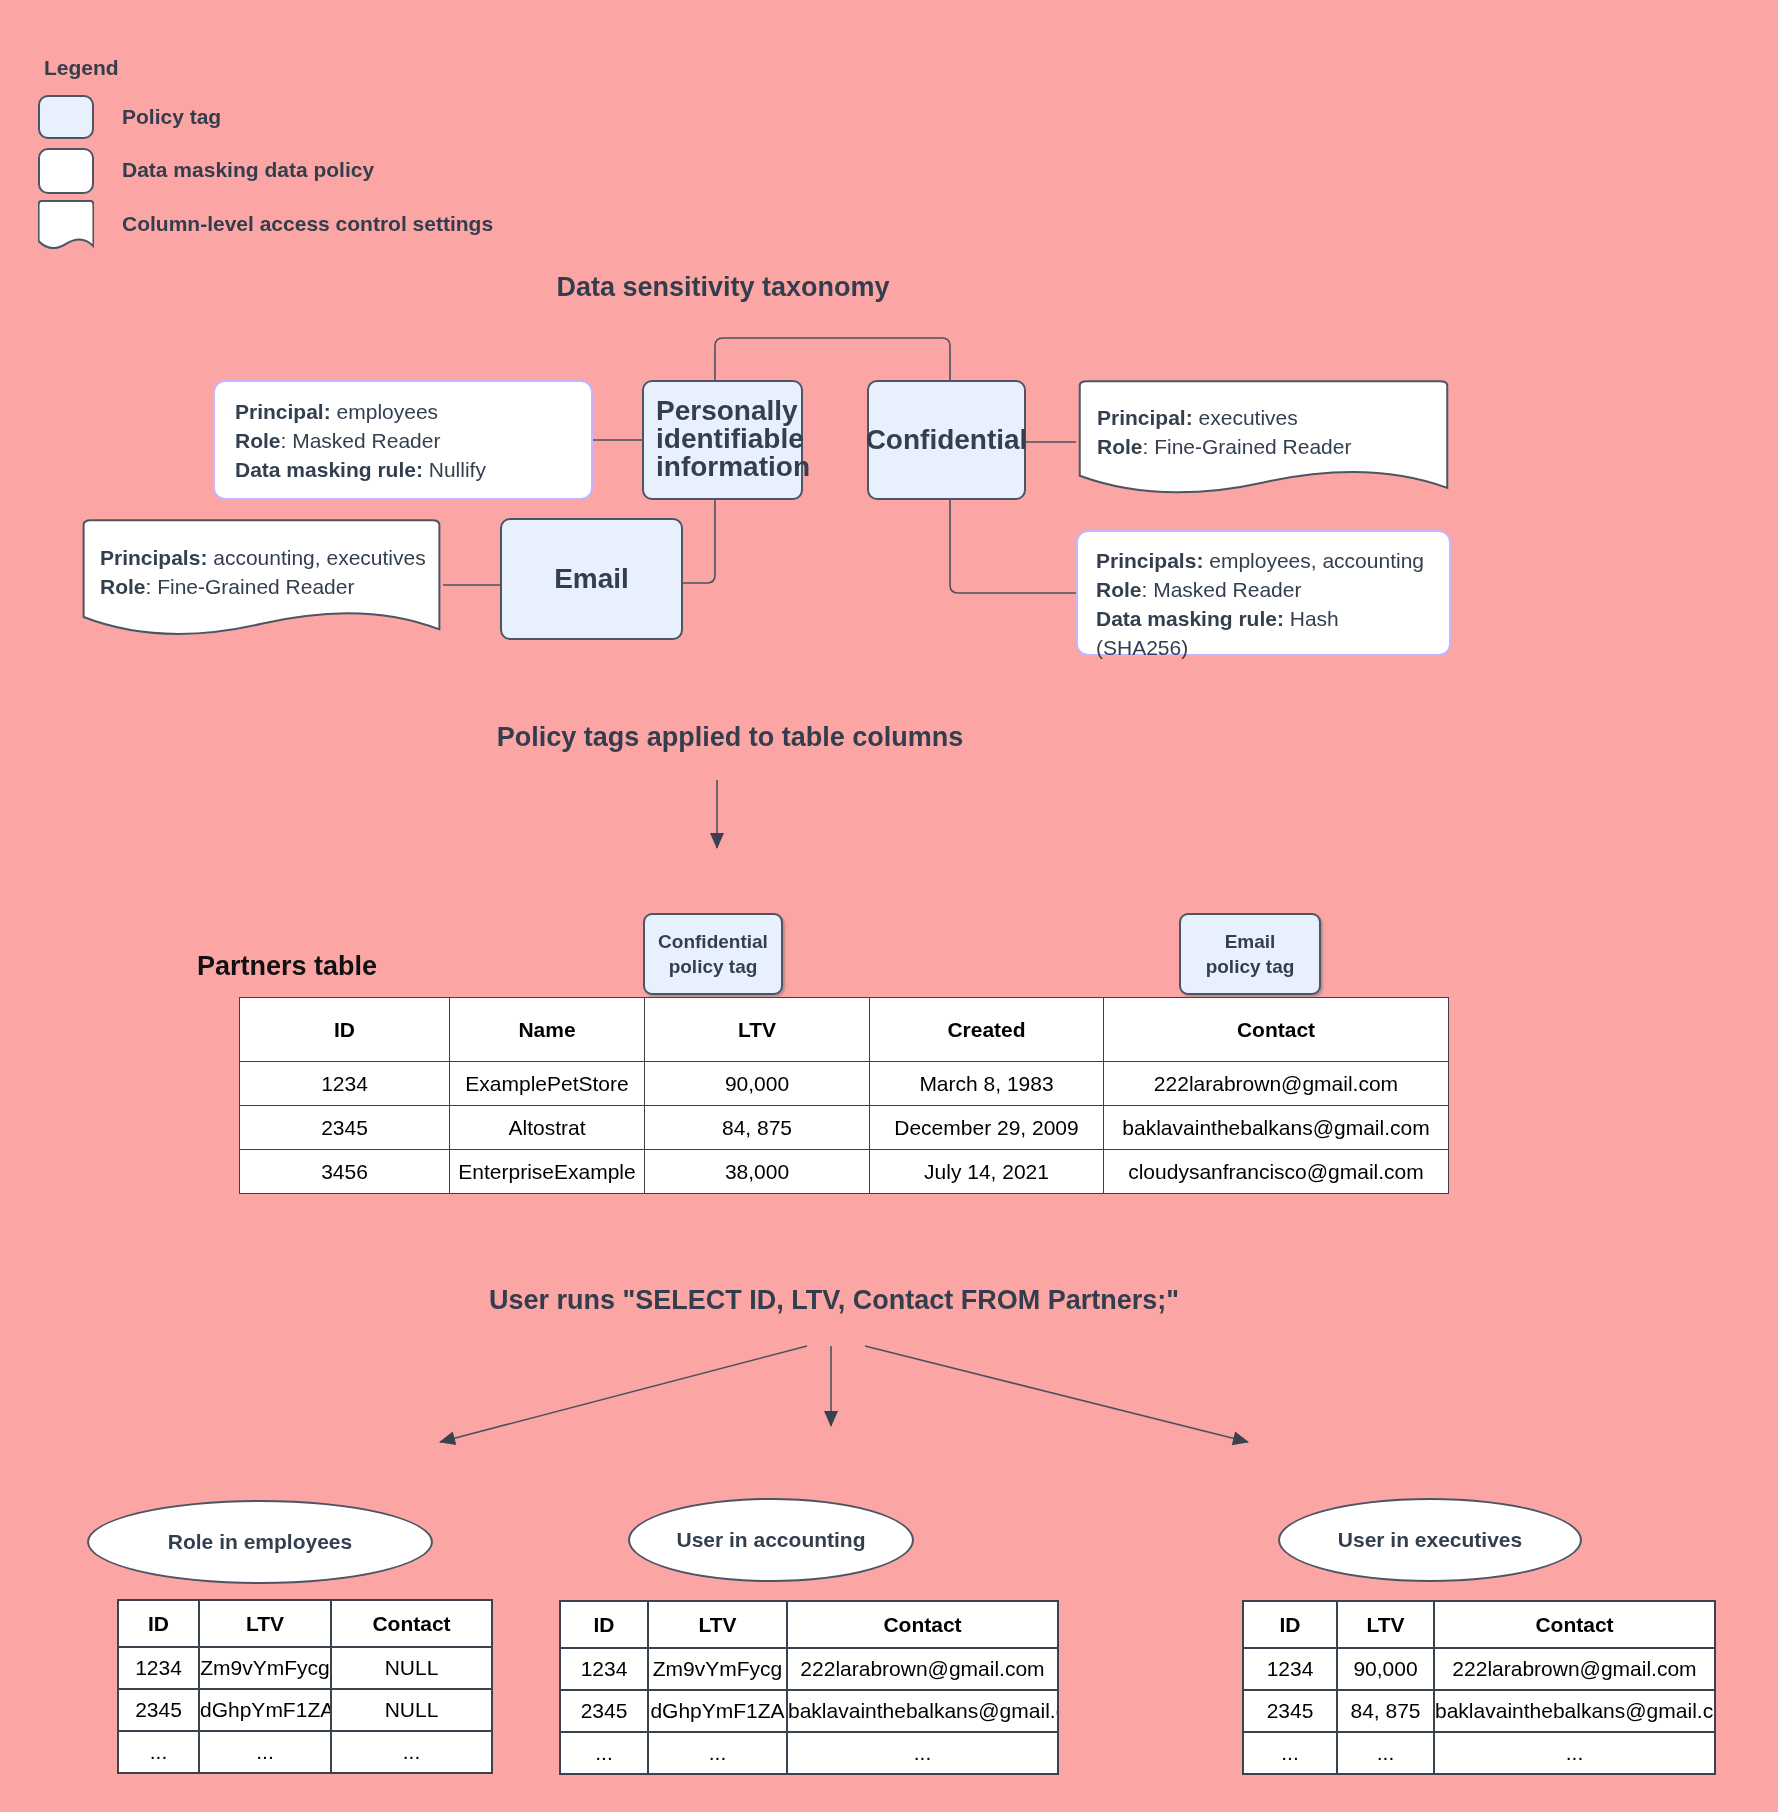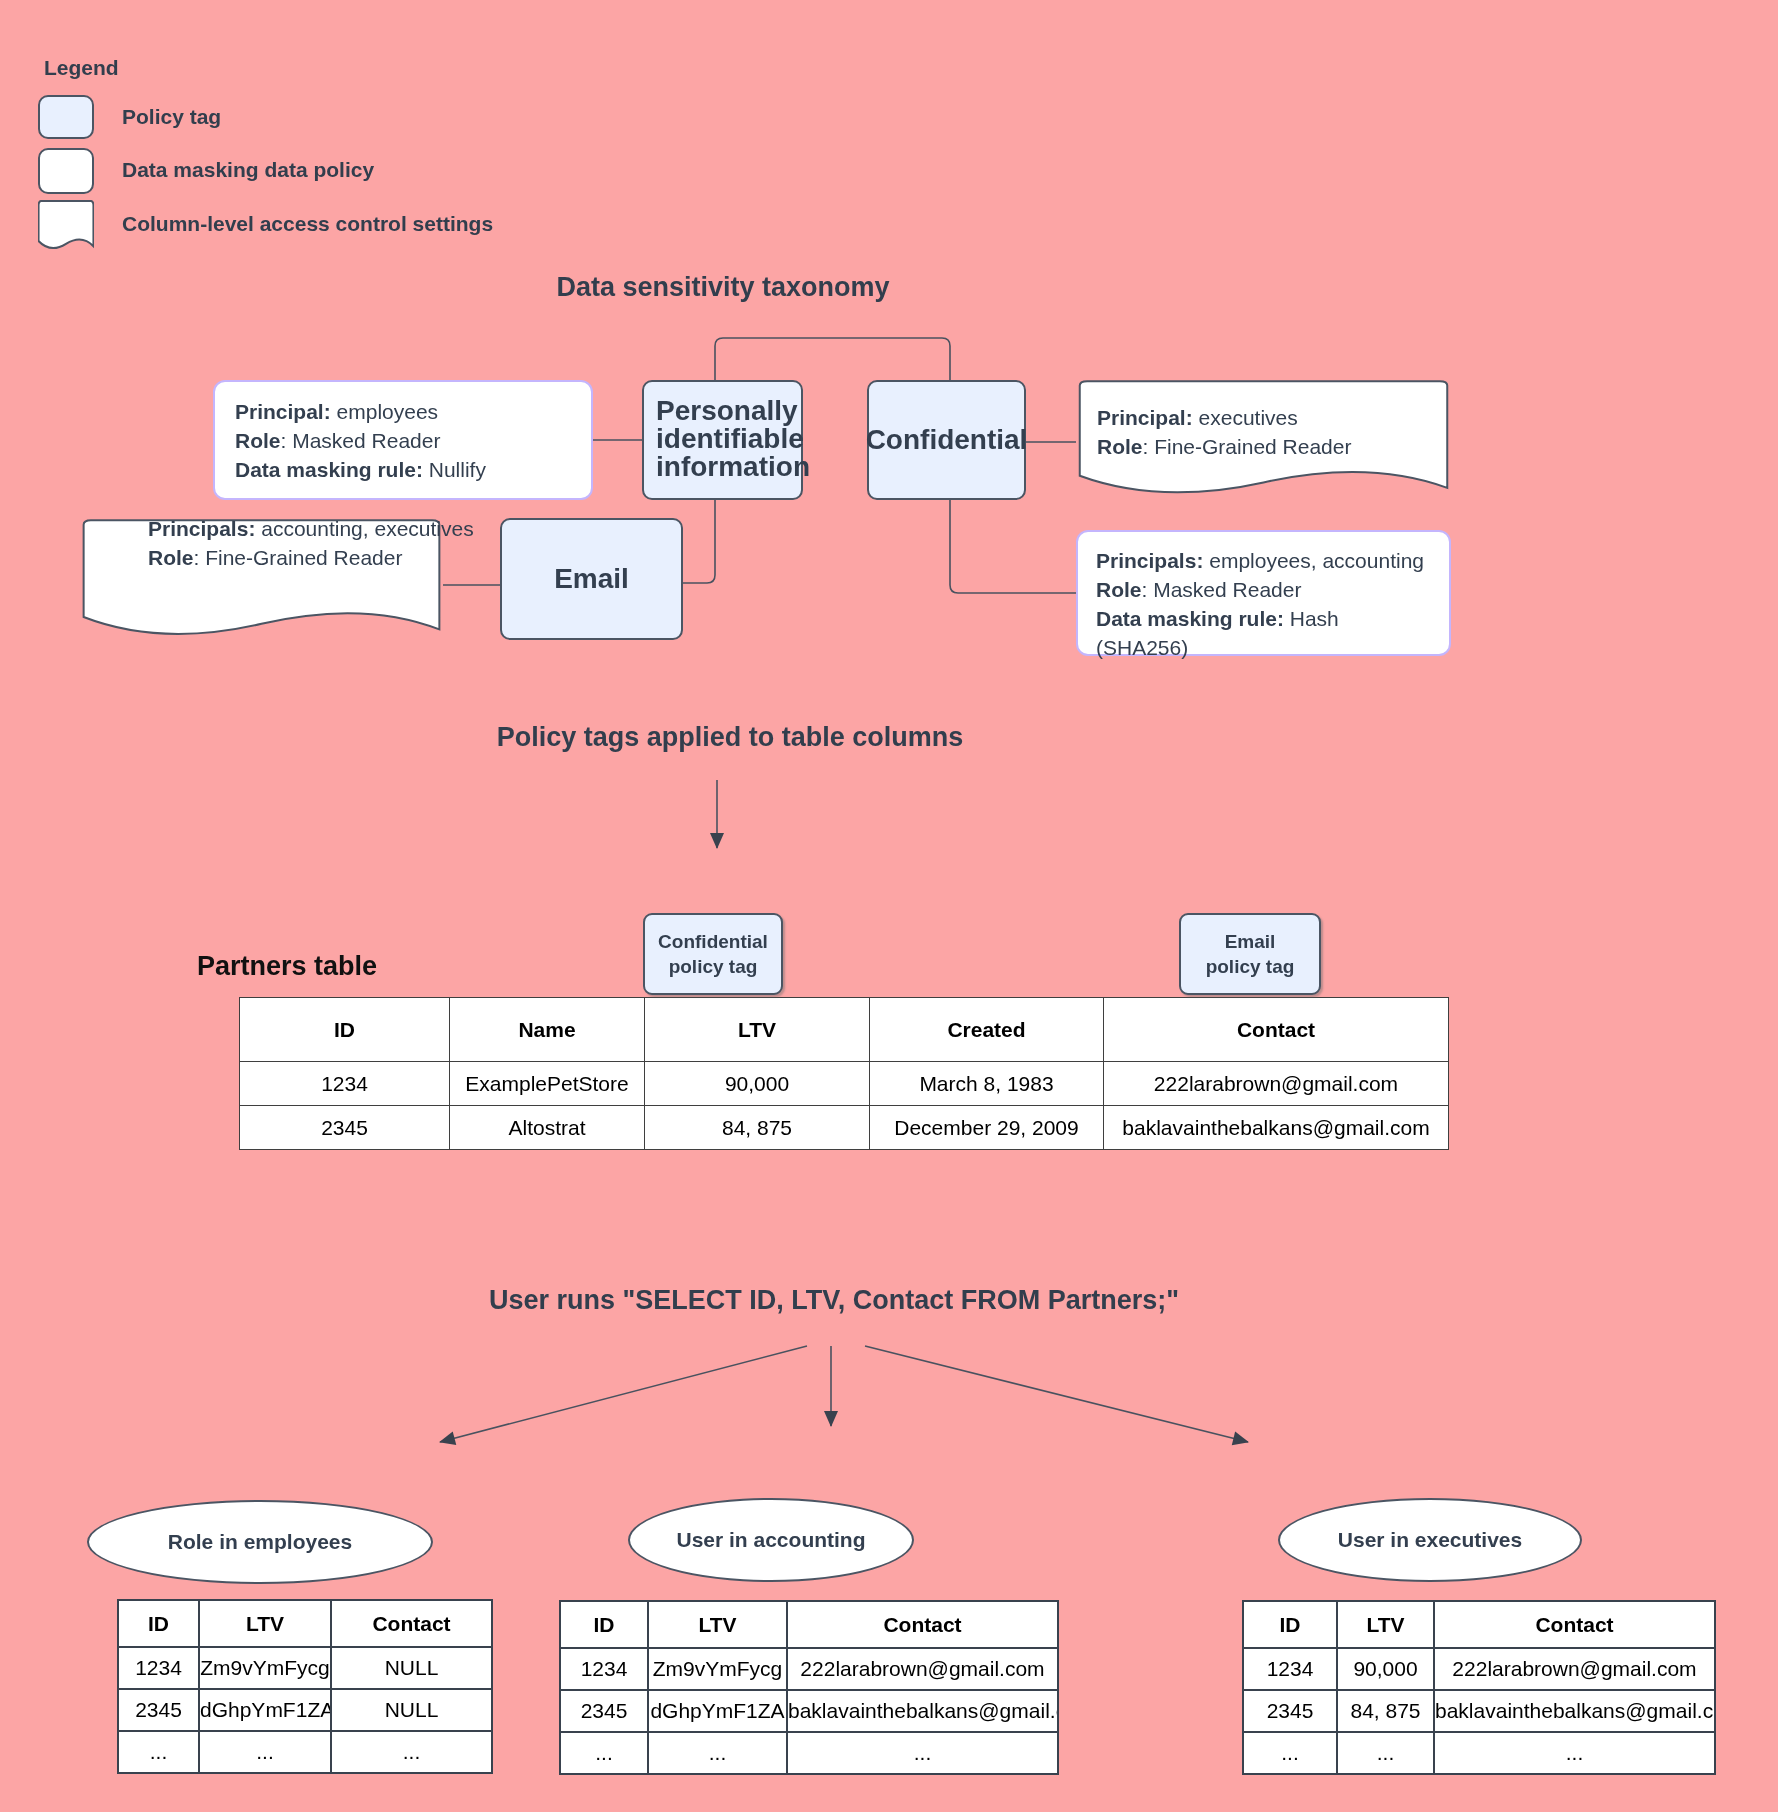--- a/index.html
+++ b/index.html
@@ -102,21 +102,21 @@
     <path d="M6,2 L194,2 Q198,2 198,6 L198,99 C166,79 132,82 100,94 C68,106 34,108 2,88 L2,6 Q2,2 6,2 Z" fill="#ffffff" stroke="#4b5563" stroke-width="2" vector-effect="non-scaling-stroke"></path>
   </svg>
   <div class="acl-text shape-text" style="left:1097px; top:403px;">
     <div><span class="b">Principal:</span><span> executives</span></div>
     <div><span class="b">Role</span><span>: Fine-Grained Reader</span></div>
   </div>
 
   <svg class="acl-shape" style="left:80px; top:518px;" width="363" height="135" viewBox="0 0 200 120" preserveAspectRatio="none">
     <path d="M6,2 L194,2 Q198,2 198,6 L198,99 C166,79 132,82 100,94 C68,106 34,108 2,88 L2,6 Q2,2 6,2 Z" fill="#ffffff" stroke="#4b5563" stroke-width="2" vector-effect="non-scaling-stroke"></path>
   </svg>
-  <div class="acl-text shape-text" style="left:100px; top:514px;margin-left:48px;">
+  <div class="acl-text shape-text" style="left:100px; top:543px;">
     <div><span class="b">Principals:</span><span> accounting, executives</span></div>
     <div><span class="b">Role</span><span>: Fine-Grained Reader</span></div>
   </div>
 
   <div class="tag center" style="left:500px; top:518px; width:183px; height:122px;">Email</div>
 
   <div class="policy-box shape-text" style="left:1076px; top:530px; width:375px; height:126px; padding:14px 18px;">
     <div><span class="b">Principals:</span><span> employees, accounting</span></div>
     <div><span class="b">Role</span><span>: Masked Reader</span></div>
     <div><span class="b">Data masking rule:</span><span> Hash (SHA256)</span></div>
@@ -158,20 +158,27 @@
       <td>March 8, 1983</td>
       <td>222larabrown@gmail.com</td>
     </tr>
     <tr>
       <td>2345</td>
       <td>Altostrat</td>
       <td>84, 875</td>
       <td>December 29, 2009</td>
       <td>baklavainthebalkans@gmail.com</td>
     </tr>
+    <tr>
+      <td>3456</td>
+      <td>EnterpriseExample</td>
+      <td>38,000</td>
+      <td>July 14, 2021</td>
+      <td>cloudysanfrancisco@gmail.com</td>
+    </tr>
   </tbody>
     </table>
 
   <div class="sec-title" style="left:334px; top:1285px; width:1000px;">User runs "SELECT ID, LTV, Contact FROM Partners;"</div>
 
   <div class="ellipse" style="left:87px; top:1500px; width:346px; height:84px;">Role in employees</div>
   <div class="ellipse" style="left:628px; top:1498px; width:286px; height:84px;">User in accounting</div>
   <div class="ellipse" style="left:1278px; top:1498px; width:304px; height:84px;">User in executives</div>
 
   <table class="rtable abs" style="left:73px; top:1599px; width:374px;">

